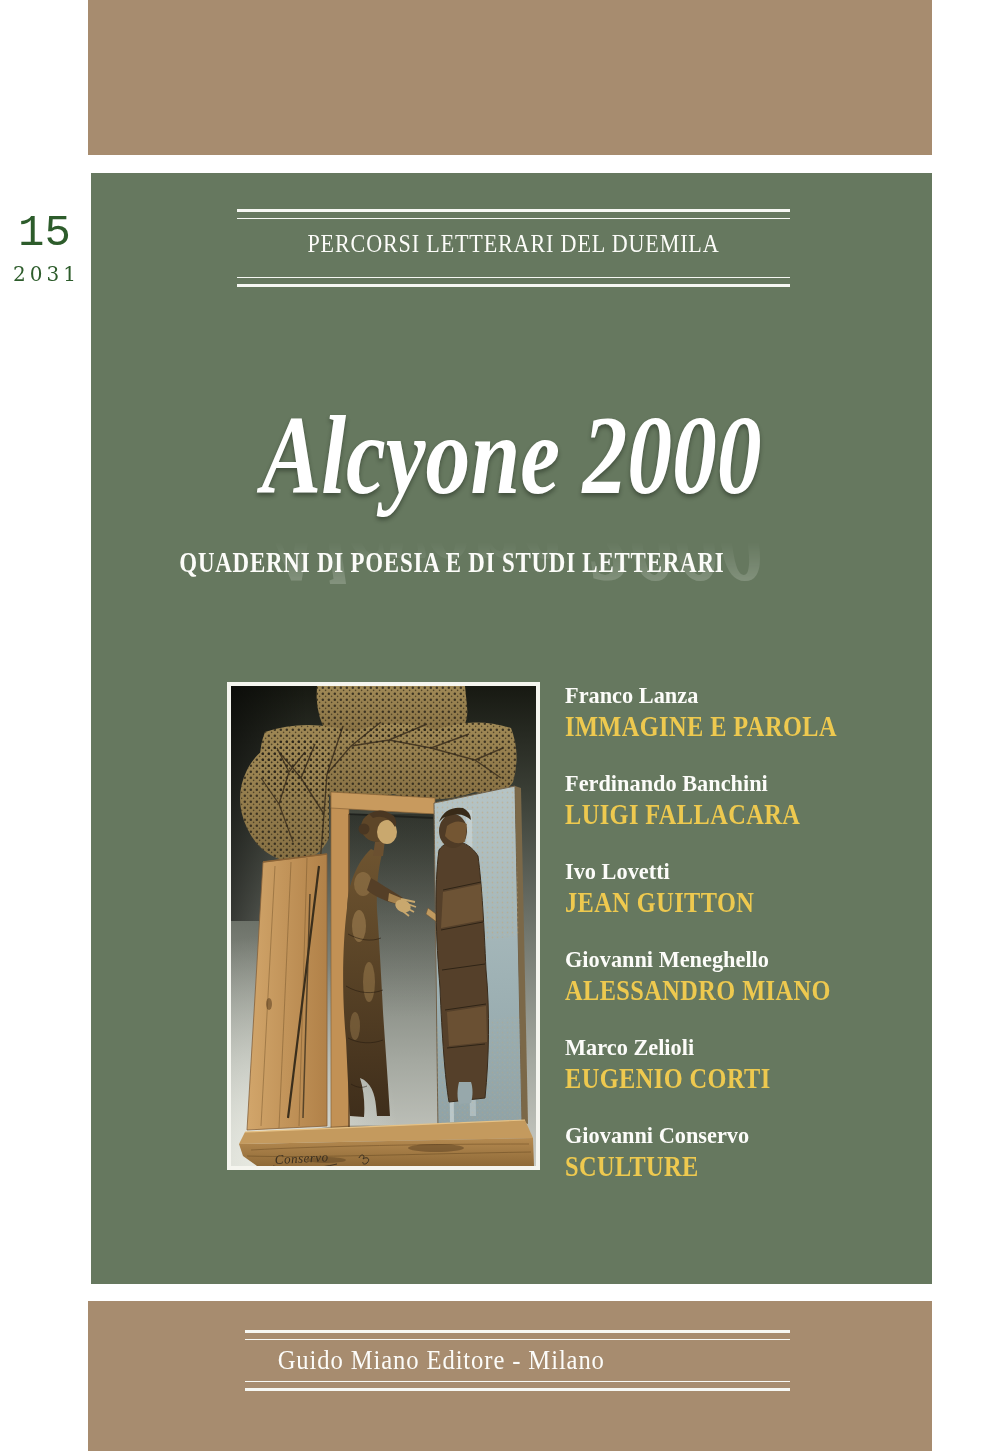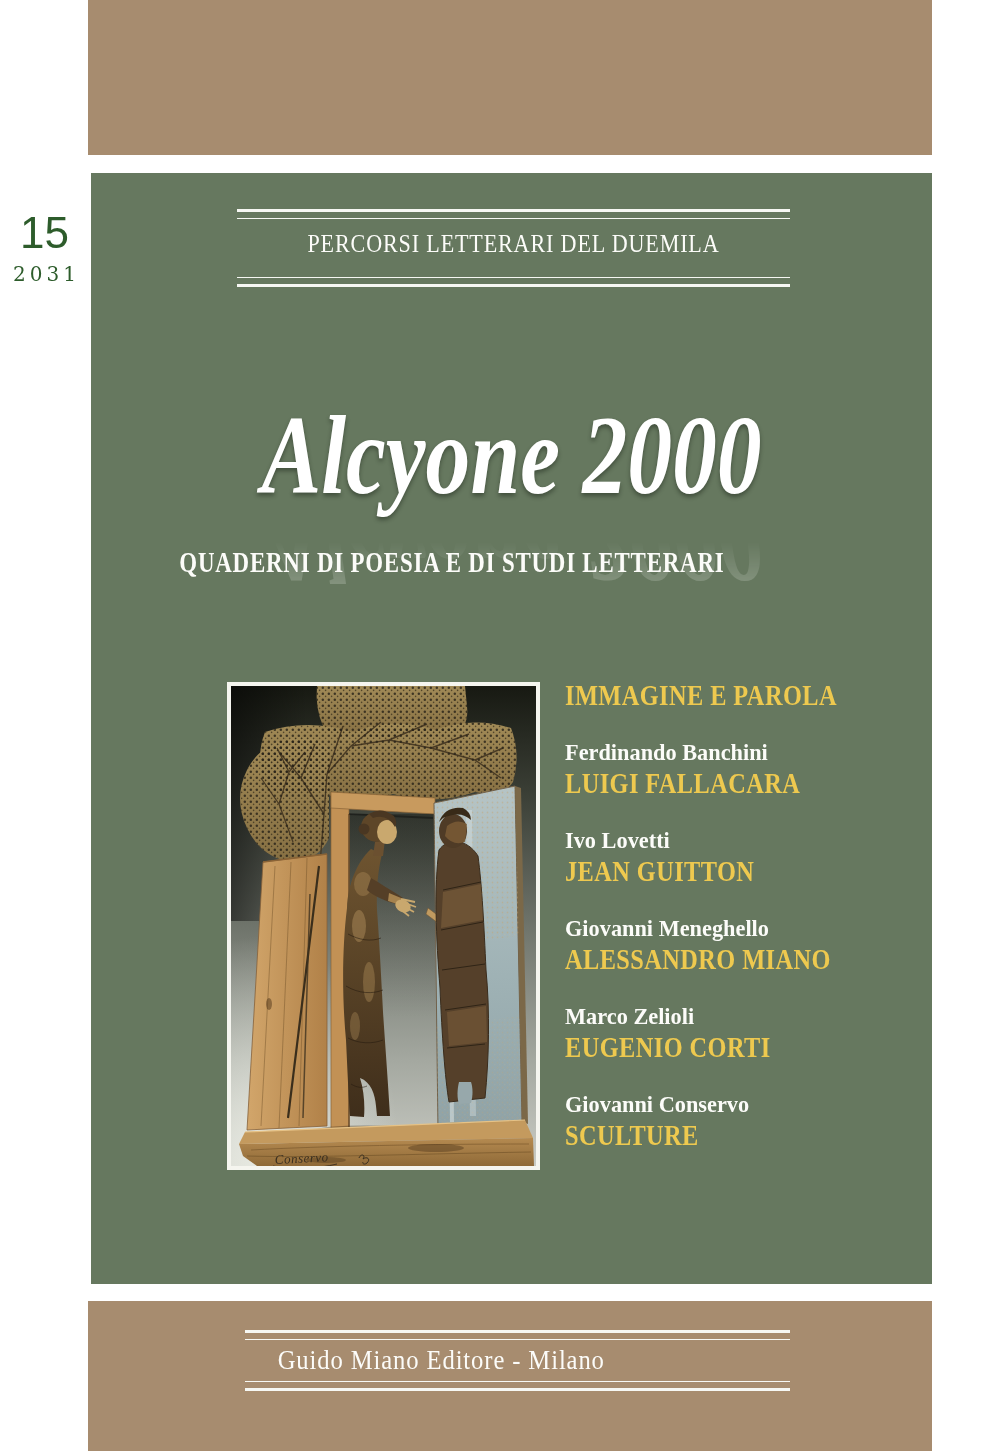--- a/index.html
+++ b/index.html
@@ -7,21 +7,21 @@
     position:relative;width:1000px;height:1451px;background:#ffffff;
     overflow:hidden;font-family:"Liberation Serif","DejaVu Serif",serif;
   }
   .band{position:absolute;left:88px;width:844px;background:#a78c6f;}
   .band-top{top:0;height:155px;}
   .band-bottom{top:1301px;height:150px;}
   .cover{position:absolute;left:91px;top:173px;width:841px;height:1111px;background:#66785f;}
 
   
   .issue{position:absolute;left:0;top:210px;width:89px;text-align:center;color:#2d5c2b;}
-  .issue-number{font-family:Liberation Sans, sans-serif;font-size:44px;line-height:46px;}
+  .issue-number{font-family:Liberation Mono, monospace;font-size:44px;line-height:46px;}
   .issue-year{font-family:"DejaVu Serif",serif;font-size:20px;line-height:24px;letter-spacing:4px;margin-top:6px;padding-left:4px;}
 
   
   .rule{height:6px;border-top:3px solid #f6f7f3;border-bottom:1px solid #f6f7f3;}
   .rule.flip{border-top-width:1px;border-bottom-width:3px;}
 
   
   .series{position:absolute;left:237px;top:209px;width:553px;}
   .series-text{margin:9px 0 18px;text-align:center;color:#fcfcf9;font-size:26px;line-height:31px;letter-spacing:1px;}
   .series-text span{display:block;transform:scaleX(.85);}
@@ -235,20 +235,21 @@
         <ellipse cx="95" cy="474" rx="20" ry="3" fill="rgba(70,48,22,.35)"></ellipse>
         <text x="44" y="478" font-size="13" font-style="italic" font-family="Liberation Serif, DejaVu Serif, serif" fill="#3a2f20" letter-spacing=".5" transform="rotate(-3 44 478)">Conservo</text>
         <path d="M42,480 C60,484 86,483 106,478" stroke="#3a2f20" stroke-width=".9" fill="none"></path>
         <path d="M128,472 c2,-5 7,-3 4,1 c4,-3 8,0 4,4 c-2,2 -5,1 -4,-1" stroke="#3a2f20" stroke-width="1" fill="none"></path>
       </g>
     </svg>
   </div>
 
   <div class="toc">
     <div class="toc-item">
+      <div class="toc-author"><span>Franco Lanza</span></div>
       <div class="toc-work"><span>IMMAGINE E PAROLA</span></div>
     </div>
     <div class="toc-item">
       <div class="toc-author"><span>Ferdinando Banchini</span></div>
       <div class="toc-work"><span>LUIGI FALLACARA</span></div>
     </div>
     <div class="toc-item">
       <div class="toc-author"><span>Ivo Lovetti</span></div>
       <div class="toc-work"><span>JEAN GUITTON</span></div>
     </div>

